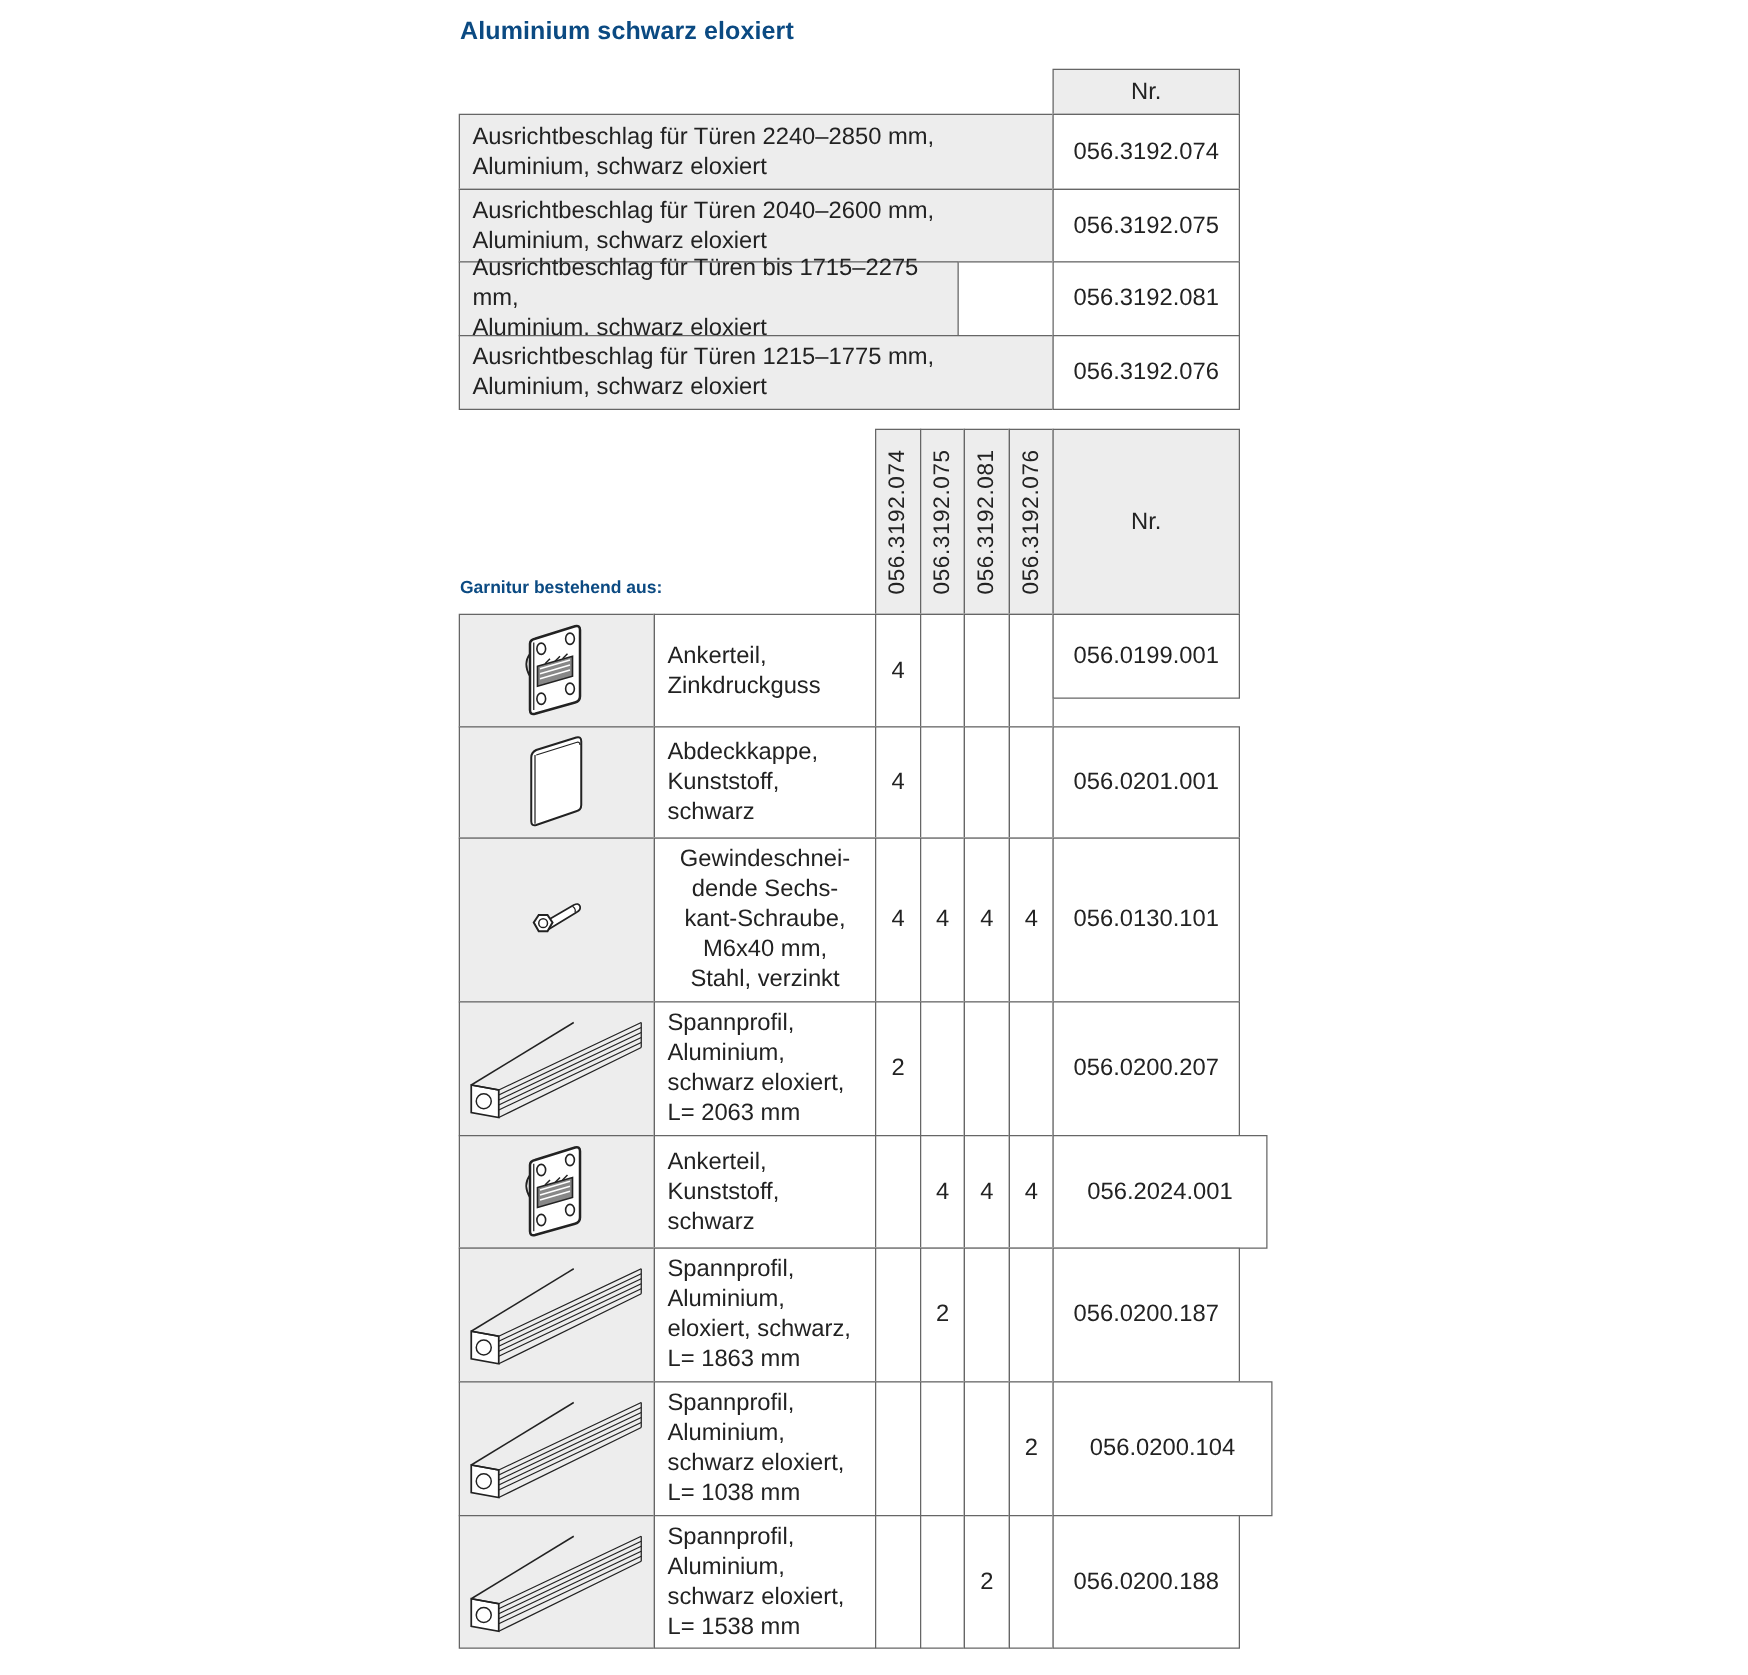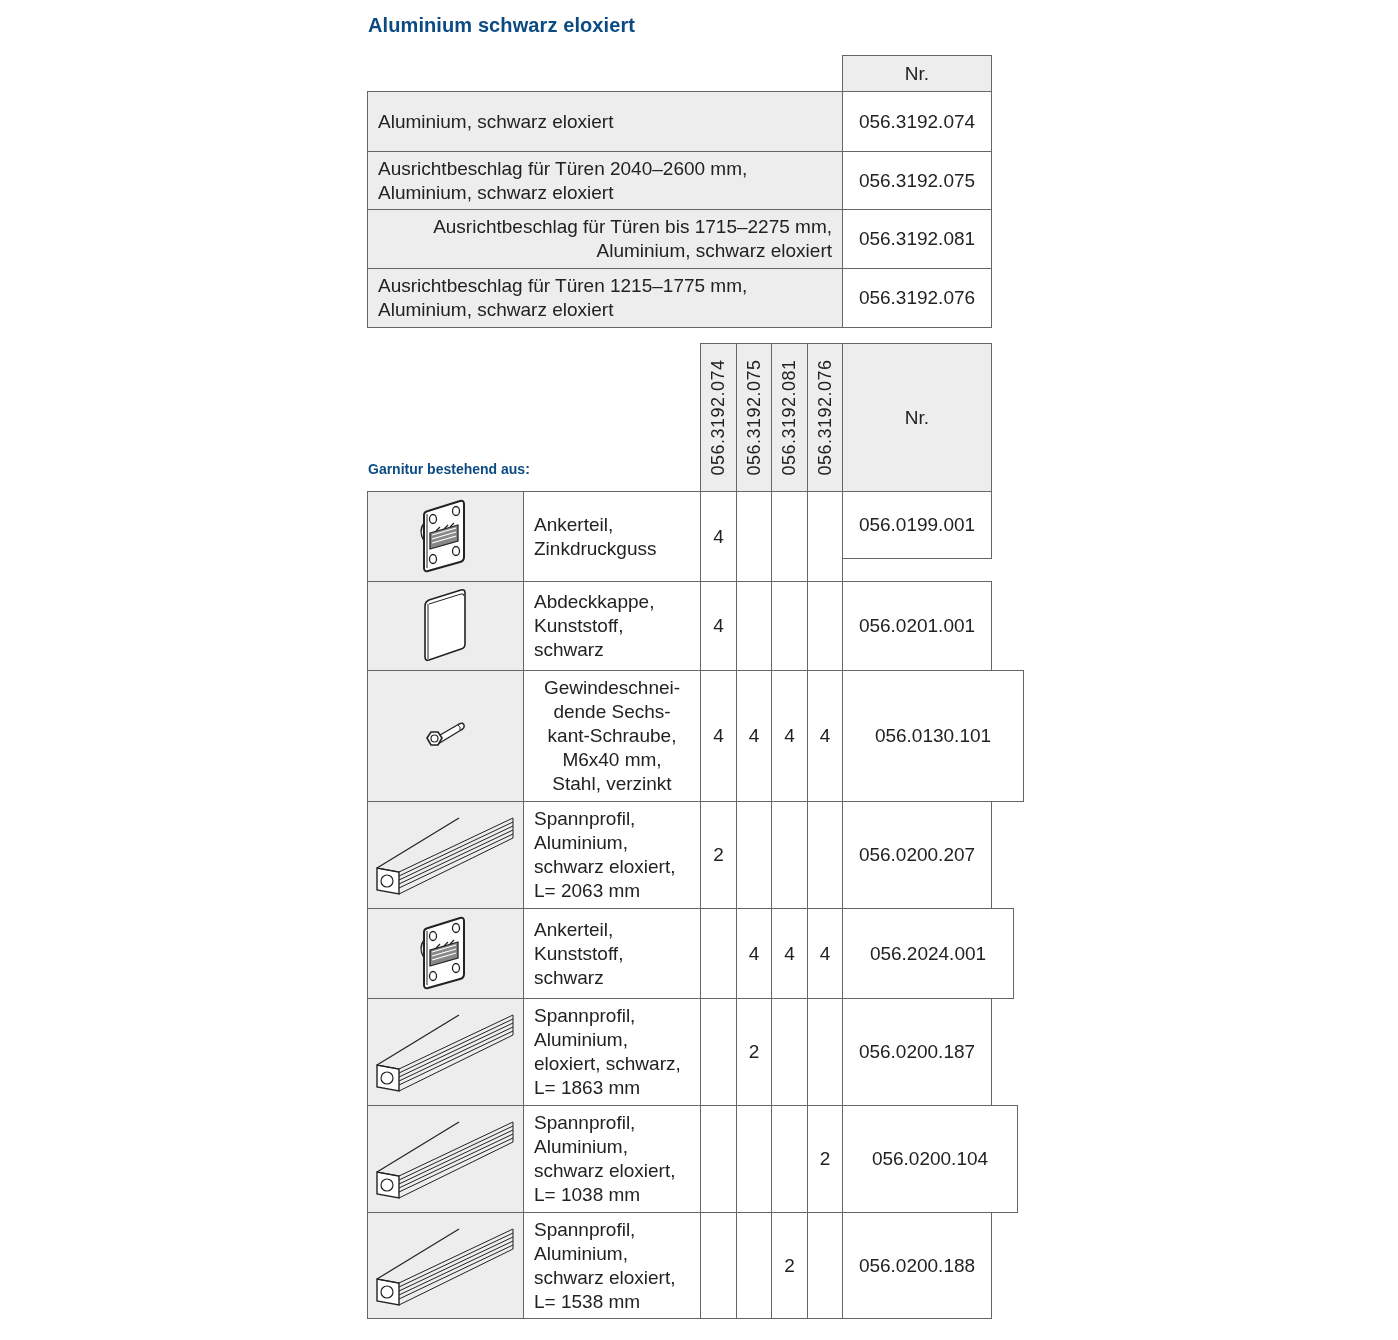--- a/index.html
+++ b/index.html
@@ -22,35 +22,36 @@
 <body>
 
 <div class="title">Aluminium schwarz eloxiert</div>
 
 <div>
   <div class="abs b gray cnum" style="left:842px; top:55px; width:150px; height:37px;">
     <span>Nr.</span>
   </div>
 
   <div class="abs b gray desc1 txt" style="left:367px; top:91px; width:476px; height:61px;">
+    <span>Ausrichtbeschlag für Türen 2240–2850 mm,</span>
     <span>Aluminium, schwarz eloxiert</span>
   </div>
   <div class="abs b white cnum" style="left:842px; top:91px; width:150px; height:61px;">
     <span>056.3192.074</span>
   </div>
 
   <div class="abs b gray desc1 txt" style="left:367px; top:151px; width:476px; height:59px;">
     <span>Ausrichtbeschlag für Türen 2040–2600 mm,</span>
     <span>Aluminium, schwarz eloxiert</span>
   </div>
   <div class="abs b white cnum" style="left:842px; top:151px; width:150px; height:59px;">
     <span>056.3192.075</span>
   </div>
 
-  <div class="abs b gray desc1 txt" style="left:367px; top:209px; width:476px; height:60px;text-align:right;">
+  <div class="abs b gray desc1 txt" style="left:367px; top:209px; width:400px; height:60px;">
     <span>Ausrichtbeschlag für Türen bis 1715–2275 mm,</span>
     <span>Aluminium, schwarz eloxiert</span>
   </div>
   <div class="abs b white cnum" style="left:842px; top:209px; width:150px; height:60px;">
     <span>056.3192.081</span>
   </div>
 
   <div class="abs b gray desc1 txt" style="left:367px; top:268px; width:476px; height:60px;">
     <span>Ausrichtbeschlag für Türen 1215–1775 mm,</span>
     <span>Aluminium, schwarz eloxiert</span>
@@ -161,21 +162,21 @@
       </div>
       <div class="abs b white cnum" style="left:736px; top:670px; width:36px; height:132px;">
         <span>4</span>
       </div>
       <div class="abs b white cnum" style="left:771px; top:670px; width:37px; height:132px;">
         <span>4</span>
       </div>
       <div class="abs b white cnum" style="left:807px; top:670px; width:36px; height:132px;">
         <span>4</span>
       </div>
-      <div class="abs b white cnum" style="left:842px; top:670px; width:182px; height:132px;">
+      <div class="abs b white cnum" style="left:842px; top:670px; width:150px; height:132px;">
         <span>056.0130.101</span>
       </div>
       <div class="abs b gray img" style="left:367px; top:801px; width:157px; height:108px;">
   <svg width="150" height="90" viewBox="0 0 150 90">
     <path d="M6 58 L88 8" stroke="#222" stroke-width="1.2"></path>
     <path d="M6 58 L6 80 L28 84 L28 62 Z" fill="#fff" stroke="#222" stroke-width="1.4"></path>
     <circle cx="16" cy="71" r="6" fill="none" stroke="#222" stroke-width="1.2"></circle>
     <path d="M28 62 L142 8 M28 66 L142 12 M28 70 L142 16 M28 74 L142 20 M28 78 L142 24 M28 84 L142 28" stroke="#222" stroke-width="1"></path>
     <path d="M6 58 L28 62" stroke="#222" stroke-width="1.2"></path>
     <path d="M142 8 L142 28" stroke="#222" stroke-width="1"></path>

